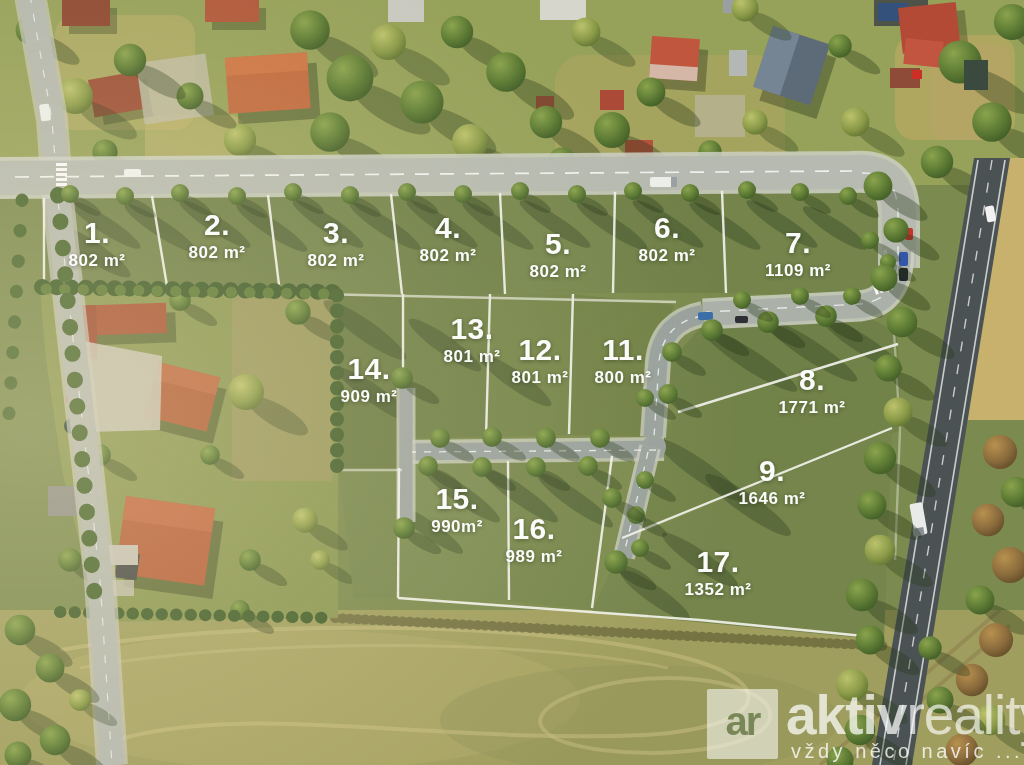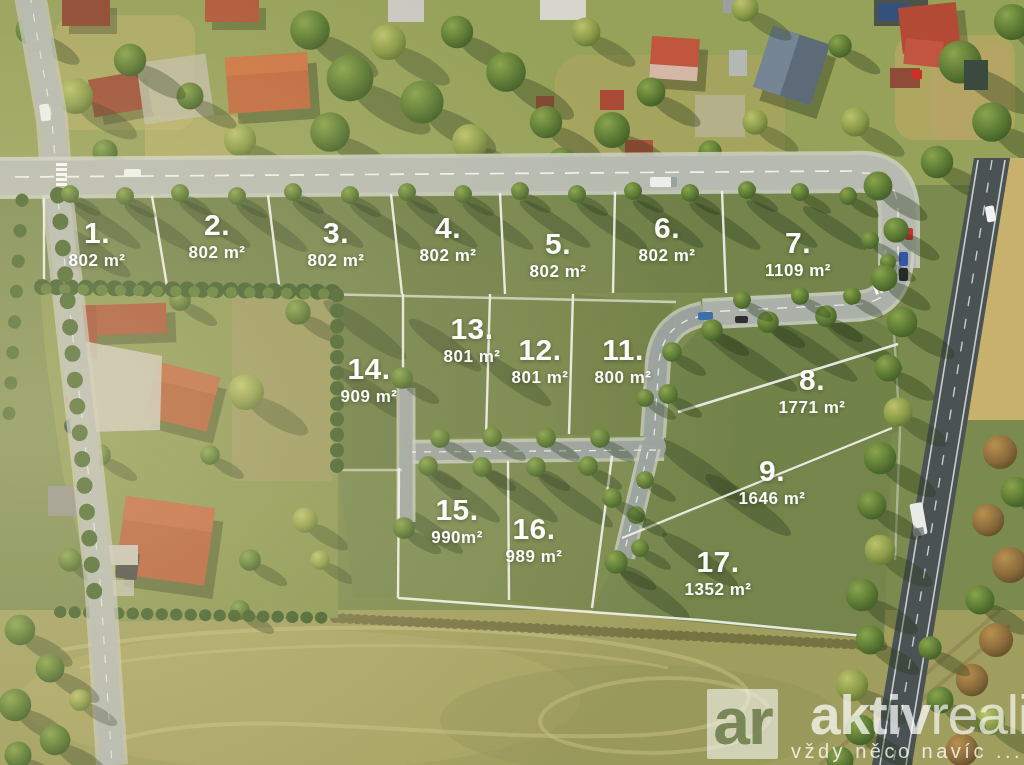--- a/index.html
+++ b/index.html
@@ -9,25 +9,25 @@
   
   .plot-label{position:absolute;transform:translate(-50%,-50%);text-align:center;
               color:#fff;opacity:.97;line-height:1;pointer-events:none;
               text-shadow:0 1px 4px rgba(25,35,12,.45);white-space:nowrap;}
   .plot-num{display:block;font-size:30px;font-weight:700;letter-spacing:.5px;}
   .plot-area{display:block;font-size:17px;font-weight:700;margin-top:4px;letter-spacing:.5px;}
   
   .watermark{position:absolute;left:707px;bottom:6px;display:flex;align-items:flex-end;gap:8px;}
   .wm-logo{width:71px;height:70px;background:rgba(255,255,255,.55);border-radius:2px;
            display:flex;align-items:center;justify-content:center;
-           font-size:66px;font-weight:800;color:rgba(106,122,72,.85);
+           font-size:40px;font-weight:800;color:rgba(106,122,72,.85);
            letter-spacing:-2px;padding-bottom:6px;box-sizing:border-box;}
   .wm-text{display:flex;flex-direction:column;margin-bottom:-4px;}
   .wm-brand{font-size:55px;line-height:.78;letter-spacing:-1px;color:rgba(255,255,255,.72);}
-  .wm-brand .bold{font-weight:700;margin-left:24px;}
+  .wm-brand .bold{font-weight:700;}
   .wm-brand .light{font-weight:400;color:rgba(255,255,255,.66);}
   .wm-tagline{font-size:20px;font-weight:300;letter-spacing:3.5px;color:rgba(255,255,255,.78);
               margin-top:3px;padding-left:5px;}
 </style>
 </head>
 <body>
 
 <div class="stage">
 
 <svg width="1024" height="765" viewBox="0 0 1024 765">
@@ -509,21 +509,21 @@
       <span class="plot-area">801 m²</span>
     </div>
   <div class="plot-label" style="left:472px;top:339px">
       <span class="plot-num">13.</span>
       <span class="plot-area">801 m²</span>
     </div>
   <div class="plot-label" style="left:369px;top:379px">
       <span class="plot-num">14.</span>
       <span class="plot-area">909 m²</span>
     </div>
-  <div class="plot-label" style="left:457px;top:520px">
+  <div class="plot-label" style="left:457px;top:509px">
       <span class="plot-num">15.</span>
       <span class="plot-area">990m²</span>
     </div>
   <div class="plot-label" style="left:534px;top:539px">
       <span class="plot-num">16.</span>
       <span class="plot-area">989 m²</span>
     </div>
 
   <div class="watermark">
     <div class="wm-logo">ar</div>

